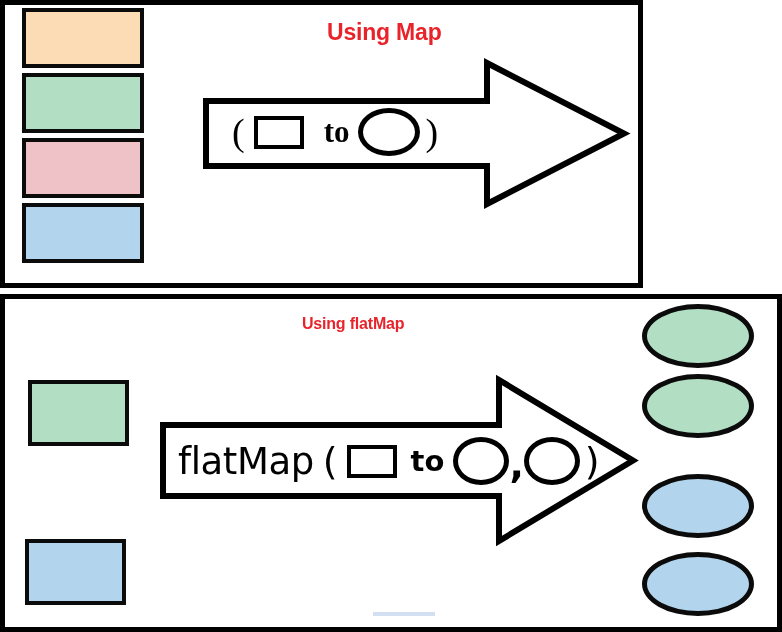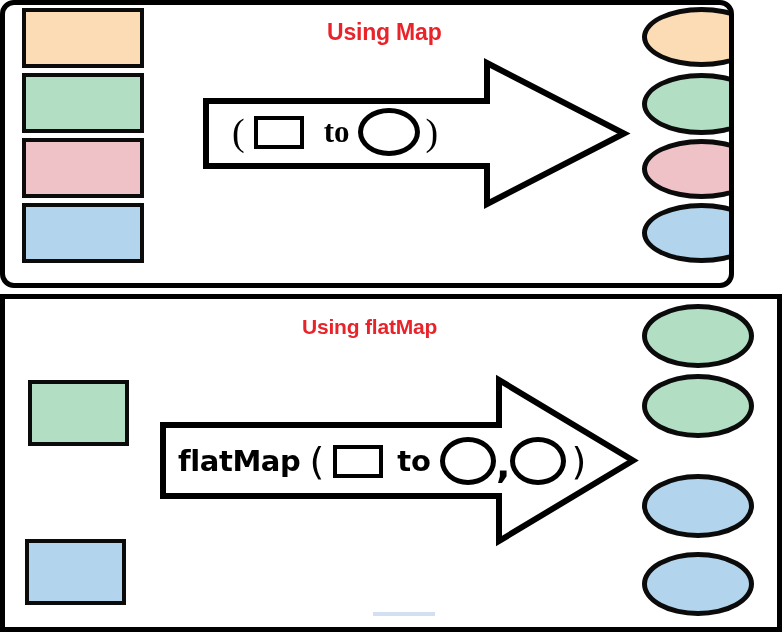--- a/index.html
+++ b/index.html
@@ -17,40 +17,40 @@
   }
 
   
   .panel {
     position: absolute;
     left: 0;
     background: #ffffff;
     border: 5px solid #000000;
     box-sizing: border-box;
   }
-  #panel-map      { top: 0px;   width: 734px; height: 288px; border-radius: 14px; }
+  #panel-map      { top: 0px;   width: 643px; height: 288px; }
   #panel-flatmap  { top: 294px; width: 782px; height: 338px; }
 
   .panel-inner {
     position: absolute;
     inset: 0;
     overflow: hidden;
   }
 
   
   .title {
     position: absolute;
     color: #e8232a;
     font-weight: bold;
     white-space: nowrap;
     letter-spacing: -0.2px;
     font-family: "Liberation Sans", sans-serif;
   }
   #title-map     { left: 322px; top: 14px;  font-size: 23px; }
-  #title-flatmap { left: 297px; top: 310px; font-size: 21px; }
+  #title-flatmap { left: 297px; top: 310px; font-size: 16px; }
 
   
   .src-rect {
     position: absolute;
     border: 4px solid #0b0b0b;
     box-sizing: border-box;
   }
 
   
   .dst-ellipse {
@@ -75,22 +75,22 @@
     color: #000000;
   }
   .expr .fname-serif {
     font-family: "Liberation Serif", serif;
     font-size: 31px;
     font-weight: 700;
     letter-spacing: 0.5px;
   }
   .expr .fname-sans {
     font-family: "DejaVu Sans", sans-serif;
-    font-size: 29px;
-    font-weight: 700;
+    font-size: 37px;
+    font-weight: 400;
     letter-spacing: -0.4px;
   }
   .expr .paren-serif {
     font-family: "Liberation Serif", serif;
     font-size: 38px;
     font-weight: 400;
     line-height: 0.9;
   }
   .expr .paren-sans {
     font-family: "DejaVu Sans", sans-serif;

